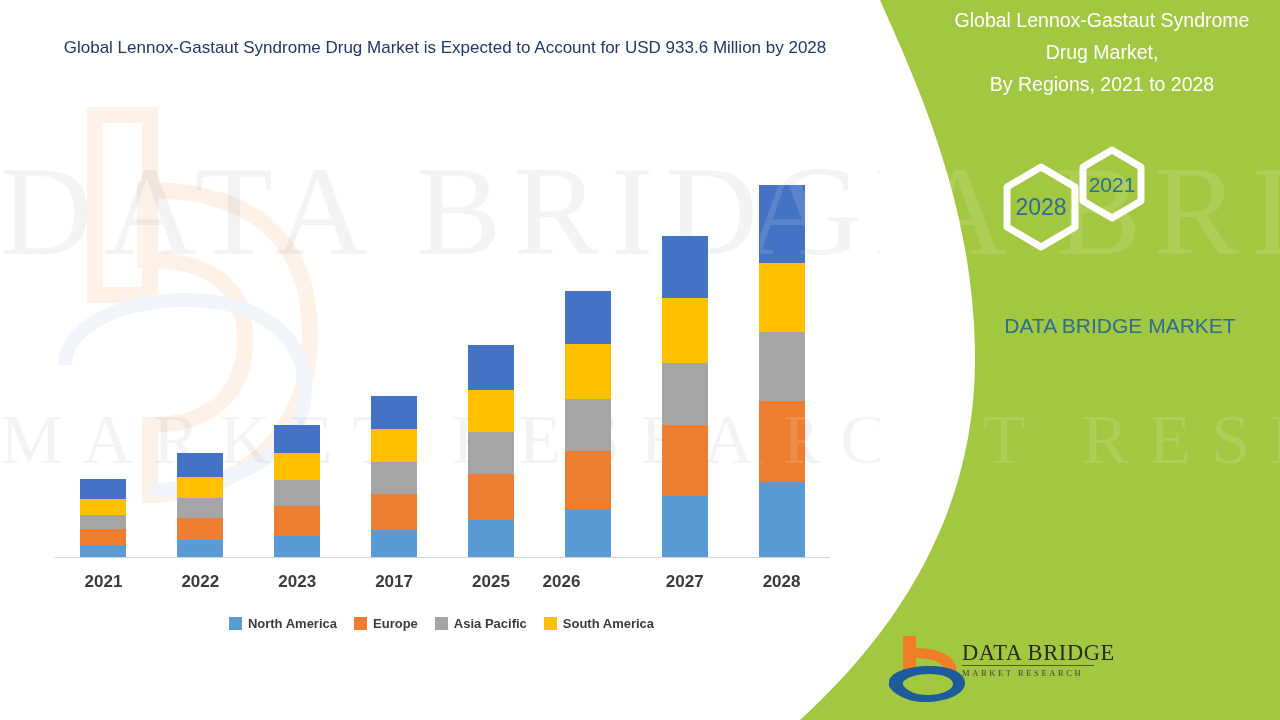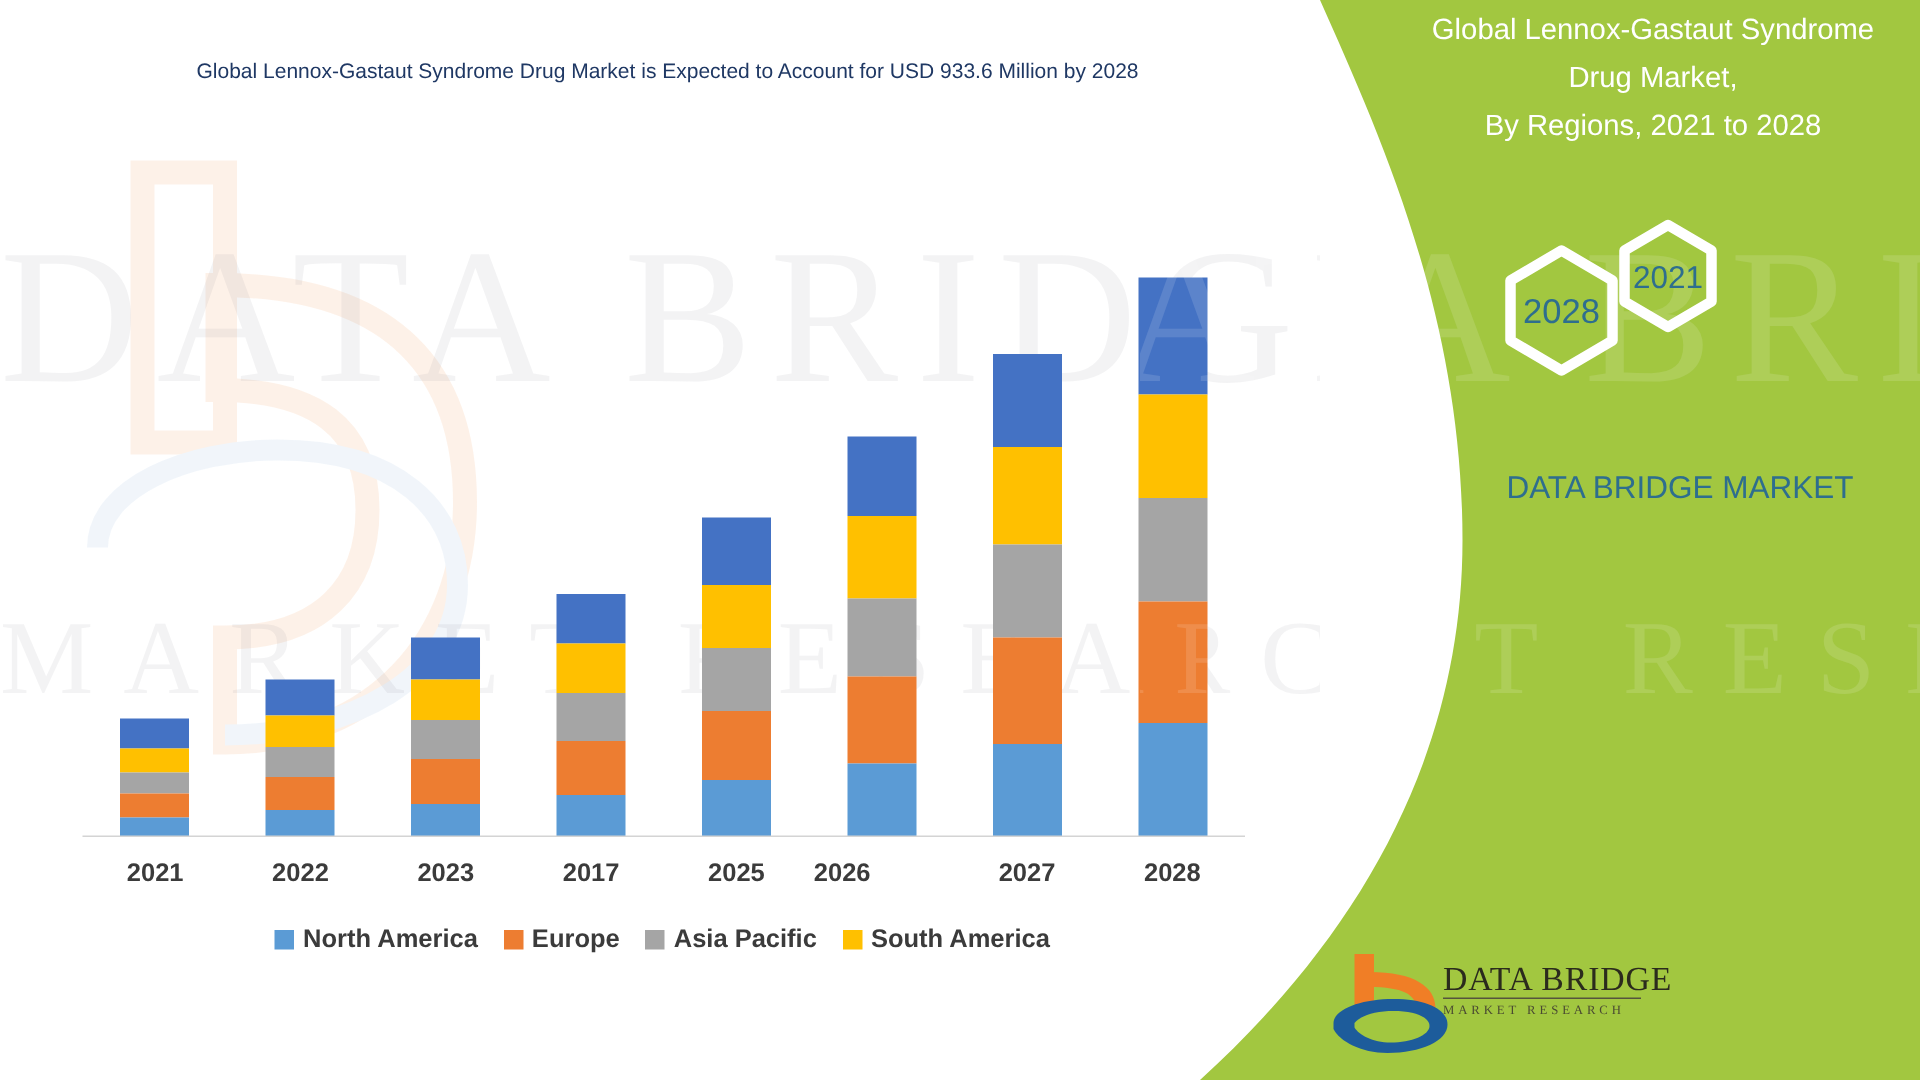--- a/index.html
+++ b/index.html
@@ -8,21 +8,21 @@
     font-family:"Liberation Sans", sans-serif;
     background:#ffffff; overflow:hidden;
   }
   #root { position:relative; width:1280px; height:720px; background:#fff; }
 
   
   #left-panel { position:absolute; left:0; top:0; width:880px; height:720px; }
 
   #chart-title {
     position:absolute; left:45px; top:32px; width:800px;
-    text-align:center; color:#1F3864; font-size:14px;
+    text-align:center; color:#1F3864; font-size:17px;
     line-height:31px; font-weight:400;
   }
 
   
   #watermark {
     position:absolute; left:0; top:130px; width:880px; height:430px;
     pointer-events:none; overflow:hidden;
   }
   #wm-line1 {
     position:absolute; left:0; top:8px; width:880px; text-align:center;
@@ -61,21 +61,21 @@
     font-size:17px; color:#3b3b3b; font-weight:700;
   }
 
   
   #legend {
     position:absolute; left:55px; top:616px; width:790px;
     display:flex; justify-content:center; align-items:center; gap:0px;
   }
   .legend-item { display:flex; align-items:center; margin-right:17px; }
   .legend-swatch { width:13px; height:13px; margin-right:6px; flex:none; }
-  .legend-label { font-size:17px; color:#3b3b3b; font-weight:700; white-space:nowrap; }
+  .legend-label { font-size:13px; color:#3b3b3b; font-weight:700; white-space:nowrap; }
 
   
   #green-panel { position:absolute; left:760px; top:0; width:520px; height:720px; }
   #green-shape { position:absolute; left:0; top:0; width:520px; height:720px; }
 
   #green-title {
     position:absolute; left:912px; top:4px; width:380px;
     text-align:center; color:#ffffff; font-size:19.5px;
     line-height:32px; font-weight:400;
   }

